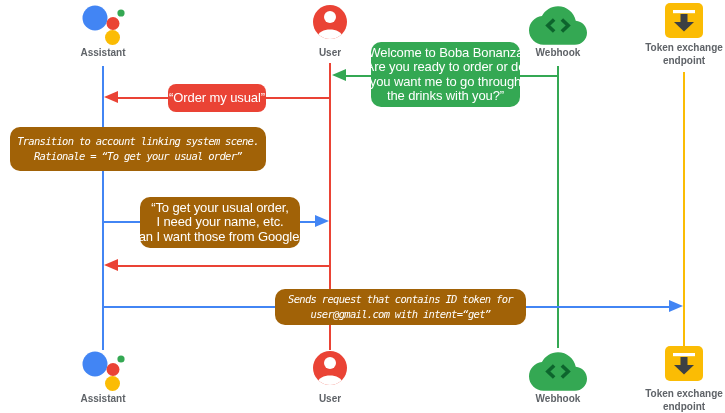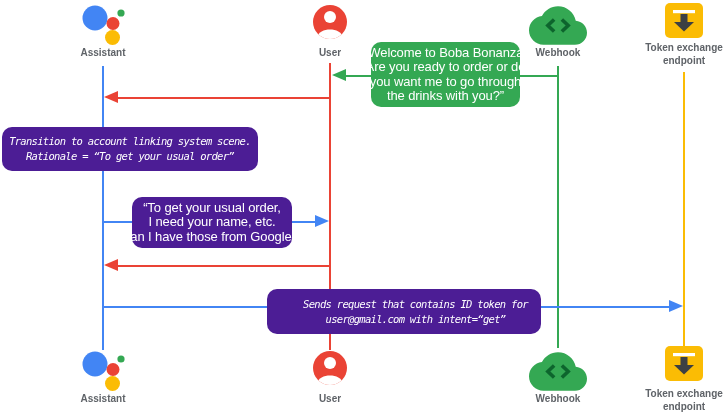--- a/index.html
+++ b/index.html
@@ -11,21 +11,21 @@
   .ah-l{border-right:14px solid;}
   .ah-r{border-left:14px solid;}
   .bubble{position:absolute;color:#fff;display:flex;align-items:center;justify-content:center;
           text-align:center;white-space:pre;border-radius:10px;}
   .speech{font-size:13px;line-height:14.5px;letter-spacing:-0.1px;}
   .mono{font-family:"DejaVu Sans Mono",monospace;font-style:italic;font-size:10.5px;
         line-height:15px;letter-spacing:-0.7px;}
   .pill{border-radius:8px;}
   .bg-green{background:#34A853;}
   .bg-red{background:#EA4335;}
-  .bg-blue{background:#4c1d95;}
+  .bg-blue{background:#a16207;margin-left:8px;}
   .c-green{color:#34A853;}
   .c-red{color:#EA4335;}
   .c-blue{color:#4285F4;}
   .actor-label{position:absolute;width:140px;text-align:center;font-size:10px;font-weight:bold;
                color:#5F6368;line-height:12.5px;white-space:pre;}
   .icon{position:absolute;}
 </style>
 </head>
 <body>
 
@@ -49,30 +49,31 @@
   <div class="ah ah-l c-red" style="left:104px;top:259px;border-right-color:#EA4335;"></div>
 
   <div class="mline" style="left:104px;top:306px;width:566px;background:#4285F4;"></div>
   <div class="ah ah-r c-blue" style="left:669px;top:300px;border-left-color:#4285F4;"></div>
 
   <div class="bubble speech bg-green" style="left:371px;top:42px;width:149px;height:65px;">“Welcome to Boba Bonanza!
 Are you ready to order or do
 you want me to go through
 the drinks with you?”</div>
 
+  <div class="bubble speech bg-red pill" style="left:168px;top:84px;width:98px;height:28px;">“Order my usual”</div>
 
   <div class="bubble mono bg-blue" style="left:2px;top:127px;width:256px;height:44px;">Transition to account linking system scene.
 Rationale = “To get your usual order”</div>
 
   <div class="bubble speech bg-blue" style="left:132px;top:197px;width:160px;height:51px;">“To get your usual order,
 I need your name, etc.
-Can I have those from Google?”</div>
+Can I want those from Google?”</div>
 
 
-  <div class="bubble mono bg-blue" style="left:267px;top:289px;width:251px;height:45px;padding-left:23px;">Sends request that contains ID token for
+  <div class="bubble mono bg-blue" style="left:267px;top:289px;width:251px;height:36px;">Sends request that contains ID token for
 user@gmail.com with intent=“get”</div>
 
   <svg class="icon" width="46" height="46" viewBox="0 0 46 46" style="left:81px;top:0;">
     <circle cx="14" cy="18" r="12.5" fill="#4285F4"></circle>
     <circle cx="40" cy="13" r="3.6" fill="#34A853"></circle>
     <circle cx="32" cy="23.5" r="6.5" fill="#EA4335"></circle>
     <circle cx="31.5" cy="37.5" r="7.5" fill="#FBBC04"></circle>
   </svg>
   <div class="actor-label" style="left:33px;top:47px;">Assistant</div>
 

